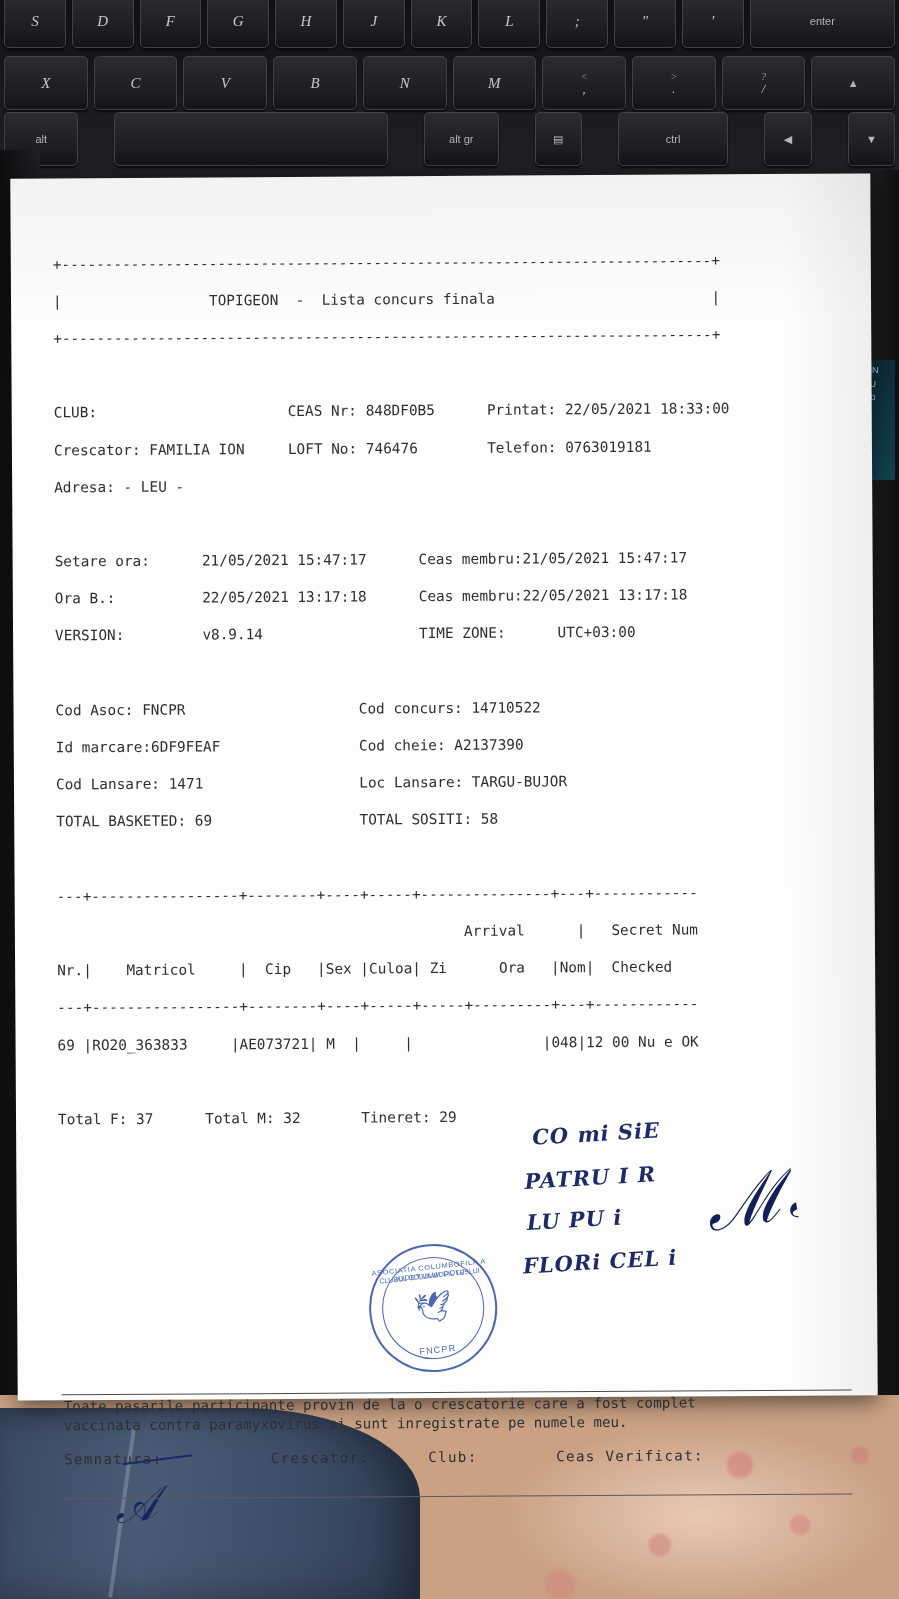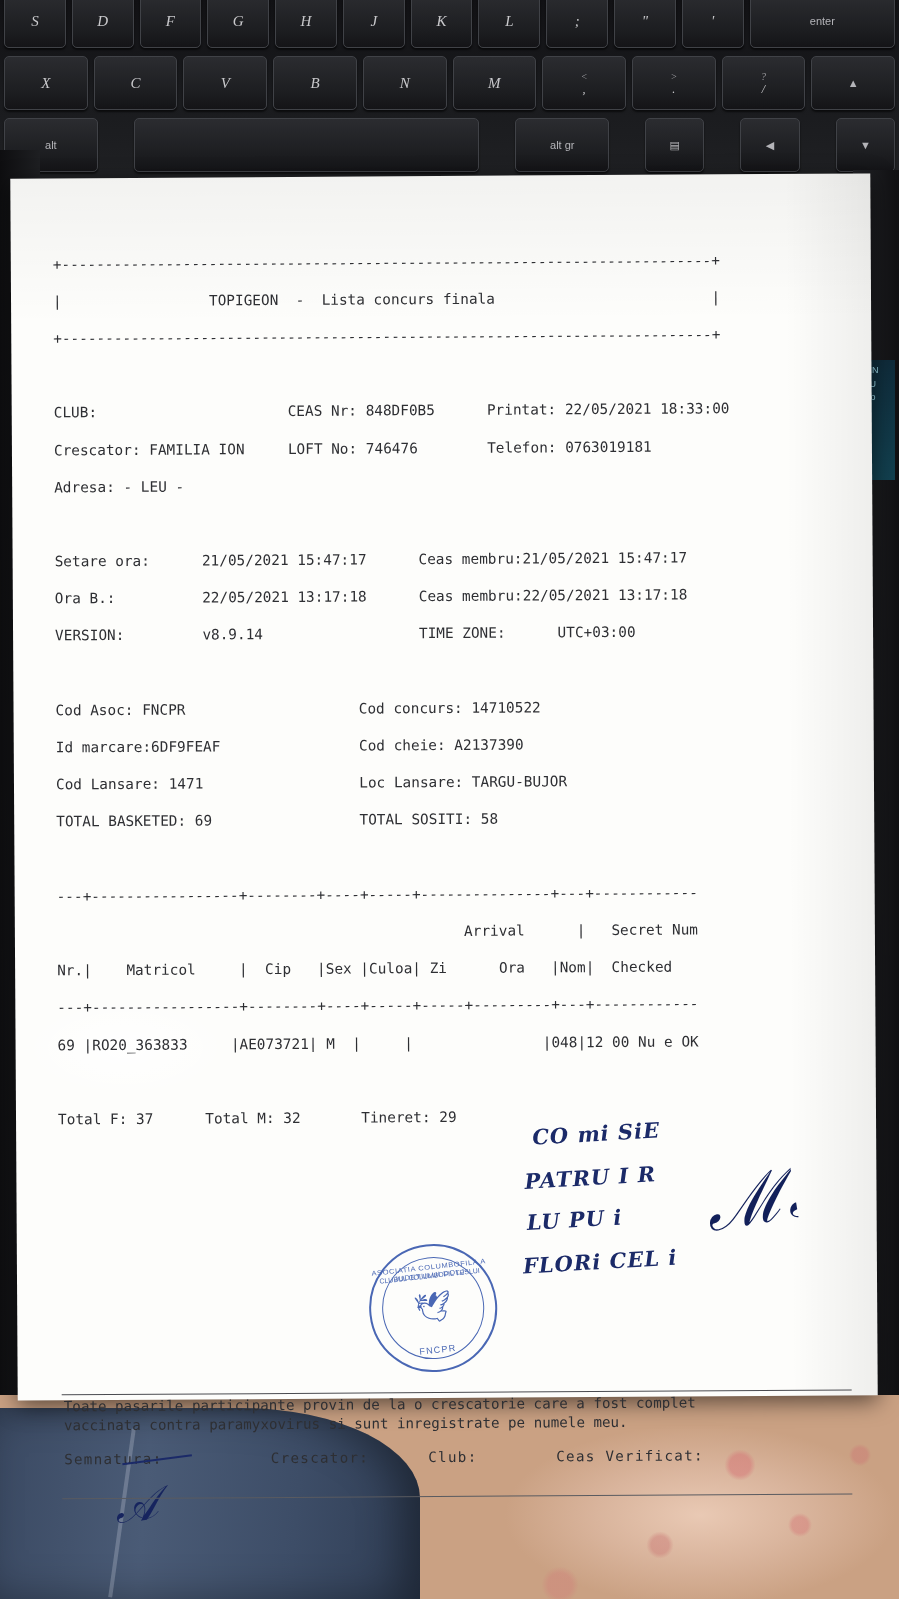--- a/index.html
+++ b/index.html
@@ -260,25 +260,26 @@
         <span class="sup">&gt;</span>
         <span>.</span>
       </div>
       <div class="key k dual">
         <span class="sup">?</span>
         <span>/</span>
       </div>
       <div class="key k small">▲</div>
     </div>
 
-    <div class="kbd-row" style="top:118px;gap:36px;">
+    <div class="kbd-row" style="top:112px;gap:36px;">
       <div class="key wide1 small">alt</div>
       <div class="key space"></div>
       <div class="key wide1 small">alt gr</div>
       <div class="key k small">▤</div>
+      <div class="key wide2 small">ctrl</div>
       <div class="key k small">◀</div>
       <div class="key k small">▼</div>
     </div>
   </div>
 
   <div class="palmrest"></div>
   <div class="left-dark"></div>
   <div class="right-dark"></div>
 
   <div class="screen-bit">

